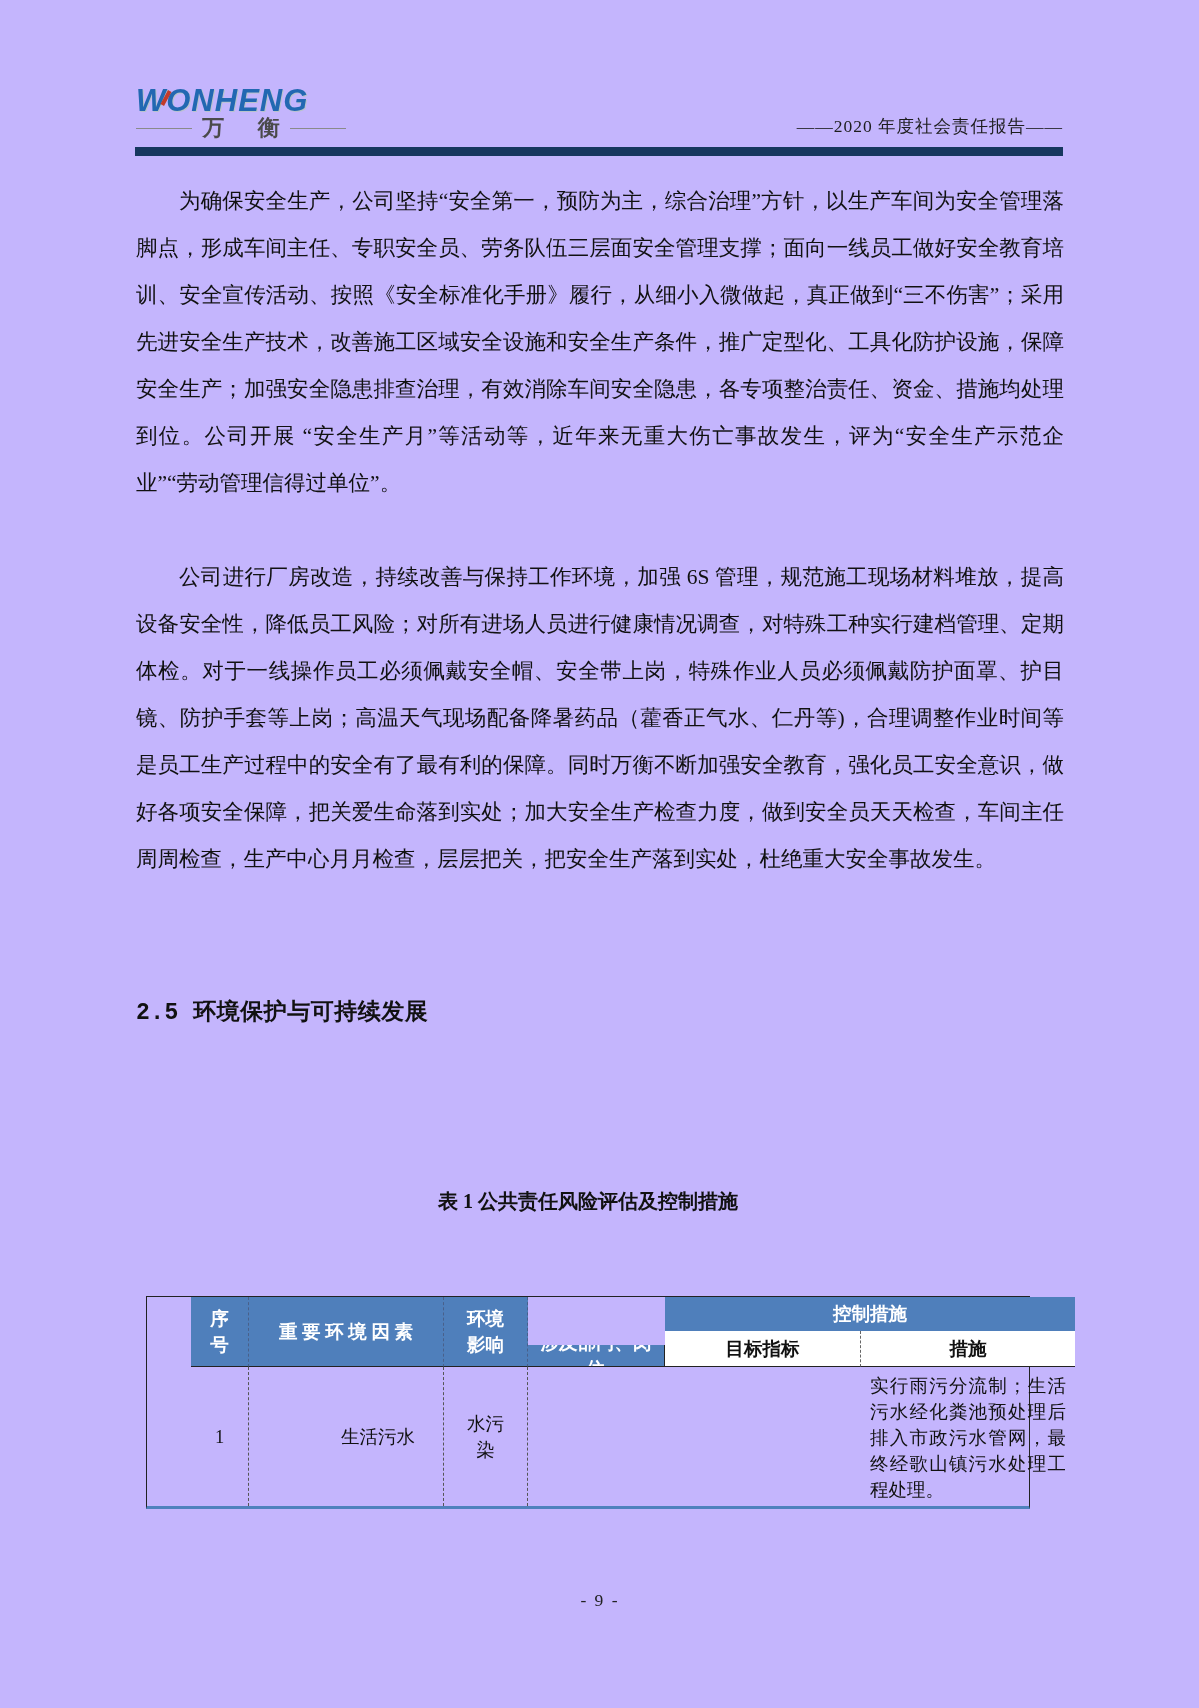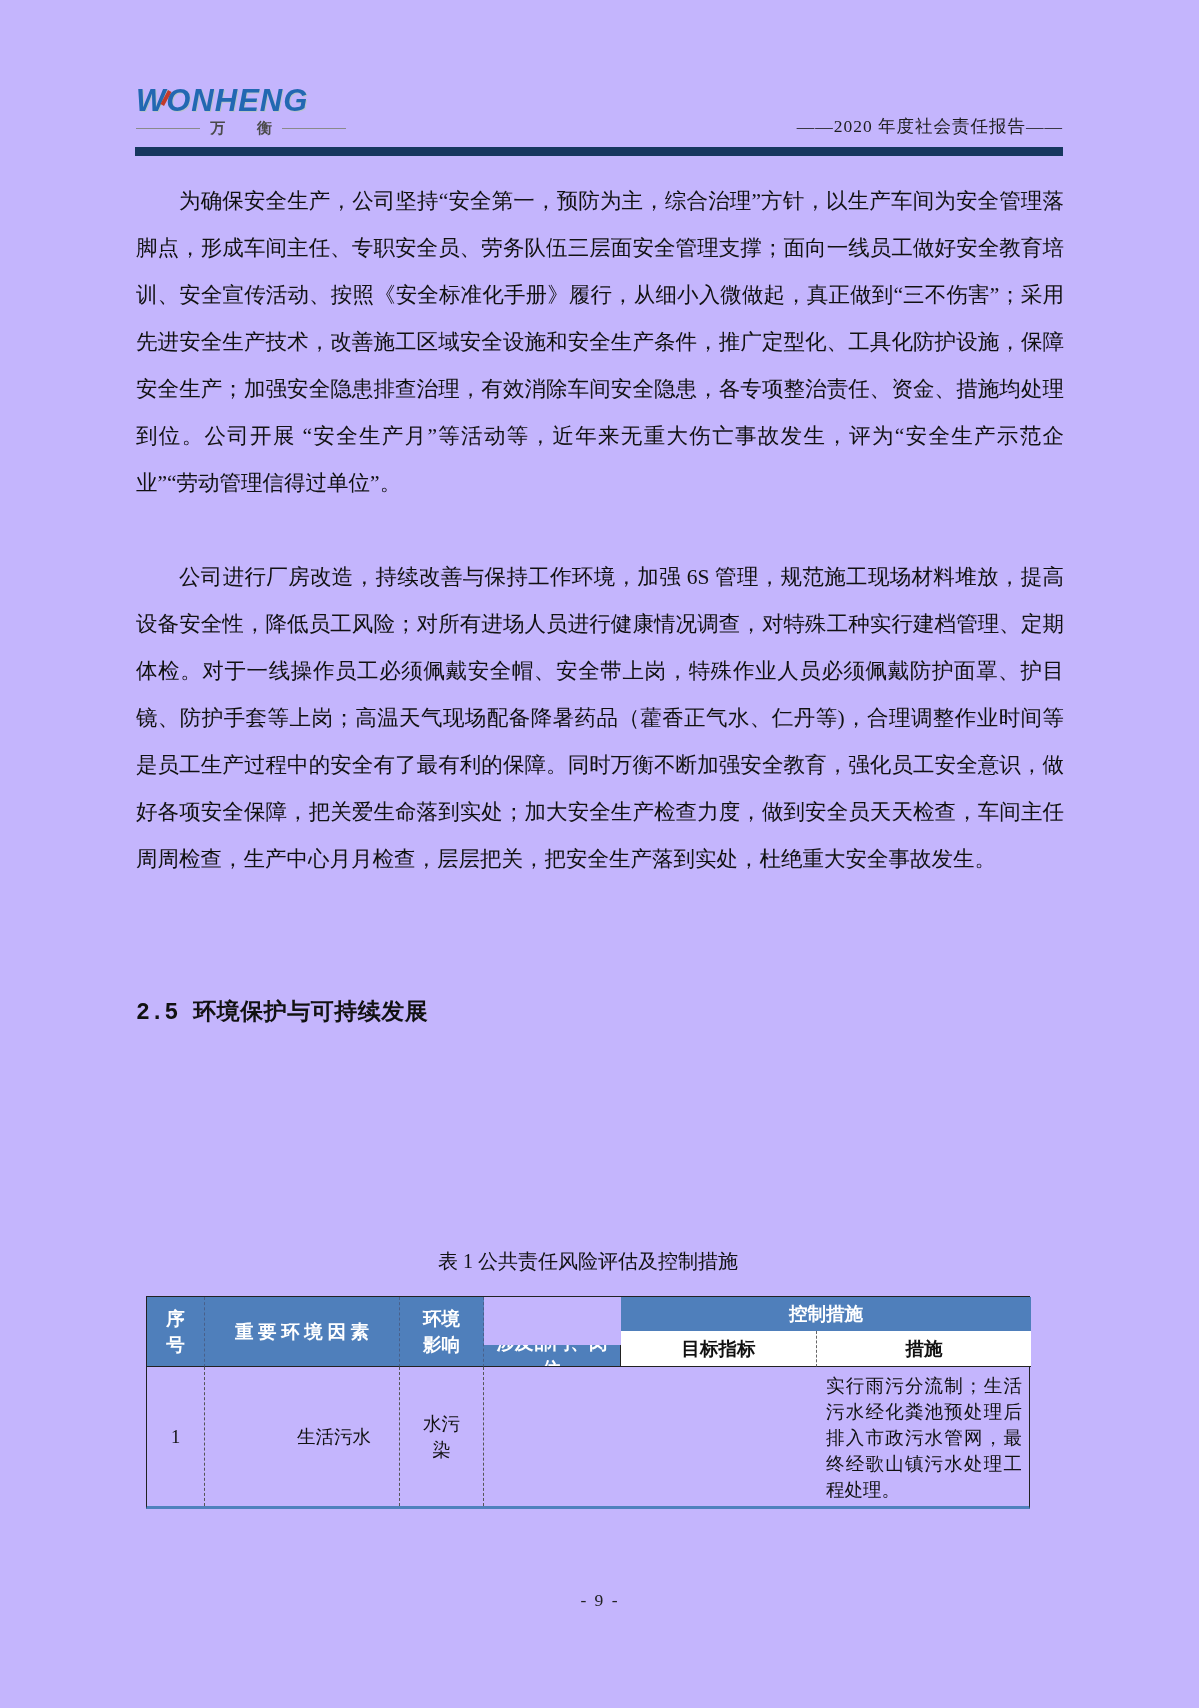--- a/index.html
+++ b/index.html
@@ -27,21 +27,21 @@
   }
   .logo-accent {
     position:absolute; left:28px; top:4px;
     width:4px; height:16px;
     background:#c23b2a;
     transform:rotate(28deg);
   }
   .logo-cn {
     display:flex; align-items:center;
     margin-top:3px;
-    font-size:15px; font-weight:bold; color:#4a4a4a;
+    font-size:22px; font-weight:bold; color:#4a4a4a;
     letter-spacing:14px;
     line-height:18px;
   }
   .logo-cn::before, .logo-cn::after {
     content:""; flex:1; height:0;
     border-top:1.5px solid #8a8a8a;
   }
   .logo-cn::before { margin-right:10px; }
   .logo-cn::after  { margin-left:-4px; }
 
@@ -68,34 +68,34 @@
   .p3 { top:1064px; }
   .section-heading {
     top:996px; left:136px;
     font-size:23px; font-weight:bold;
     letter-spacing:0.5px;
     font-family:Liberation Mono, monospace;
   }
 
   
   .table-caption {
-    top:1248px; left:146px; width:884px;
+    top:1188px; left:146px; width:884px;
     text-align:center;
-    font-size:20px; font-weight:normal;
+    font-size:20px; font-weight:bold;
   }
   .risk-table {
     top:1296px; left:146px; width:884px;
     display:grid;
     grid-template-columns:58px 64px 131px 84px 137px 196px 214px;
     grid-template-rows:34px 36px 139px;
     border-top:1px solid #222;
     border-left:1px solid #222;
     border-right:1px solid #222;
     border-bottom:3px solid #4f81bd;
-    font-size:18.5px; line-height:26px;
+    font-size:18.5px; line-height:26px;padding-left:44px;
   }
   .cell {
     display:flex; align-items:center; justify-content:center;
     text-align:center;
     overflow:hidden;
   }
   .hcell {
     background:#4f7fbb; color:#ffffff; font-weight:bold;
     border-right:1px dashed #49608a;
   }

